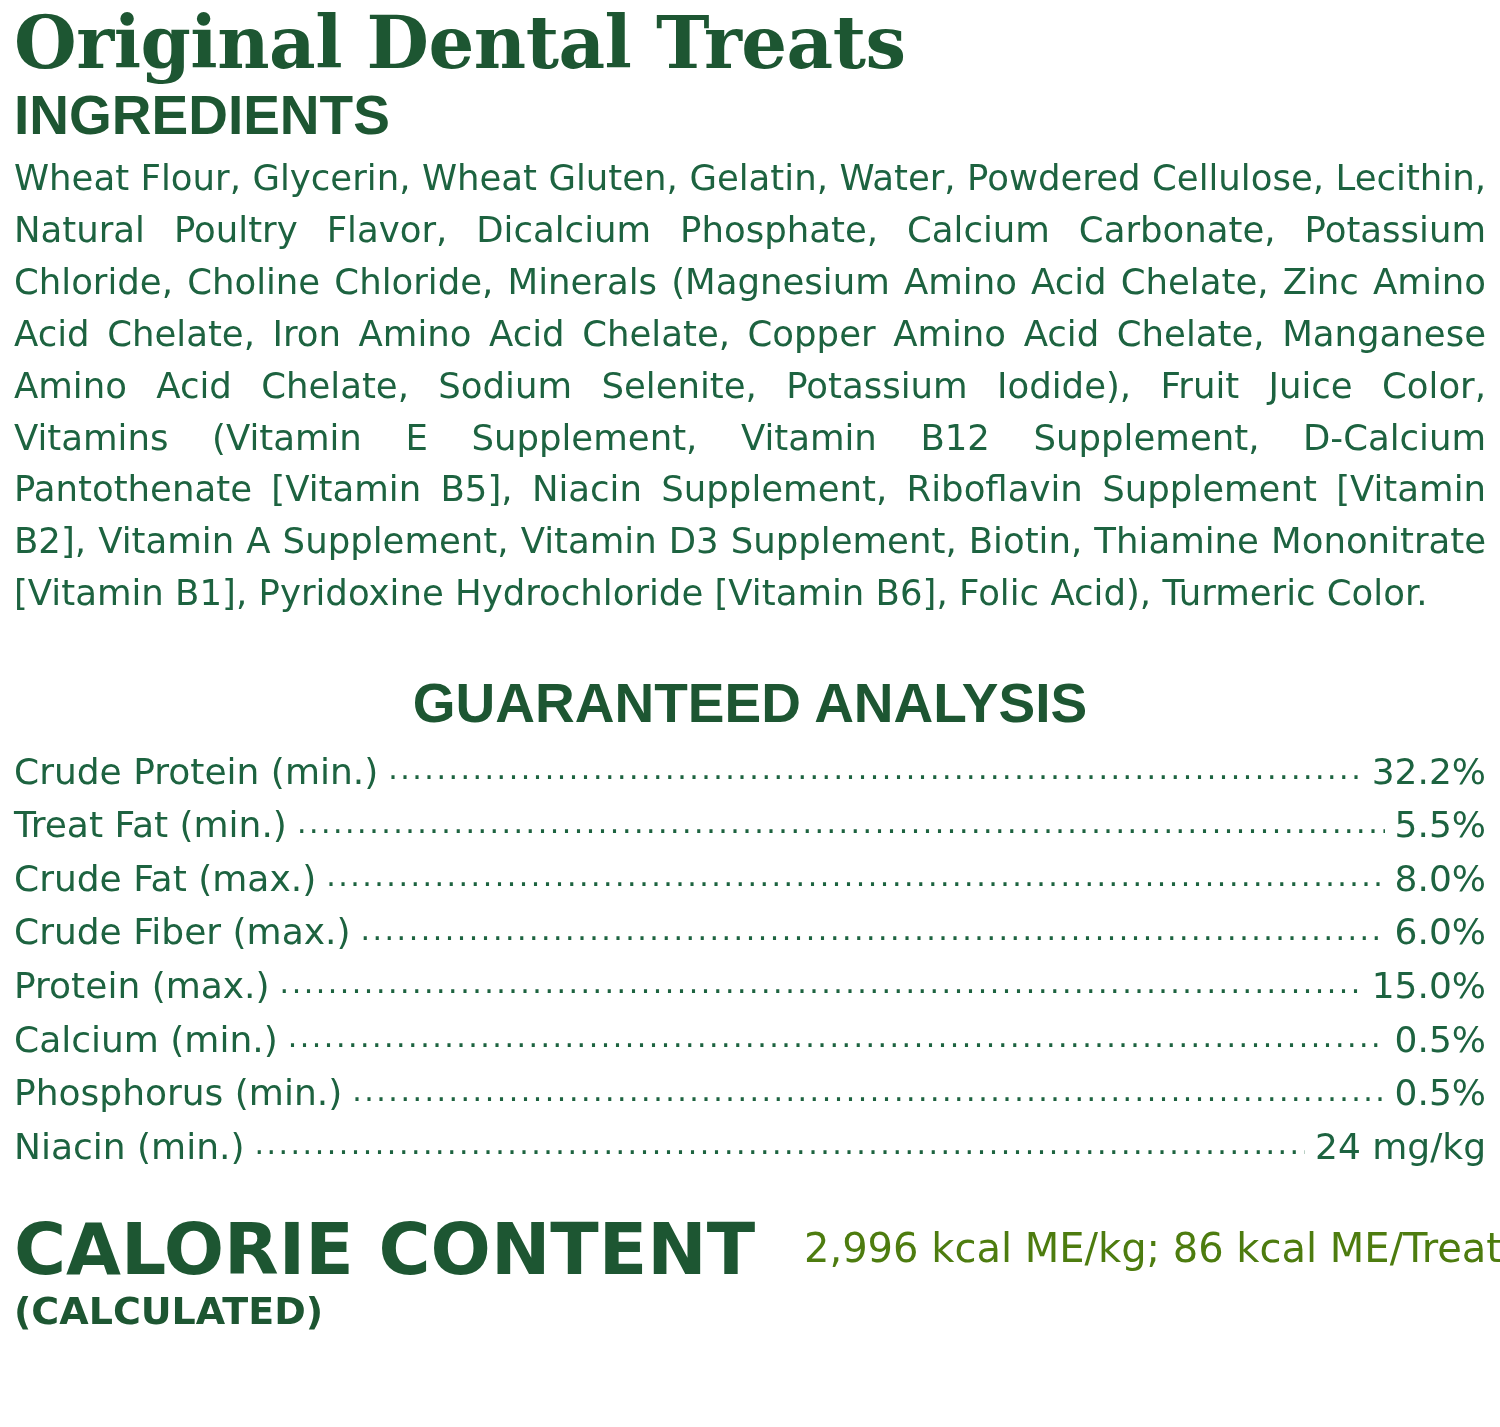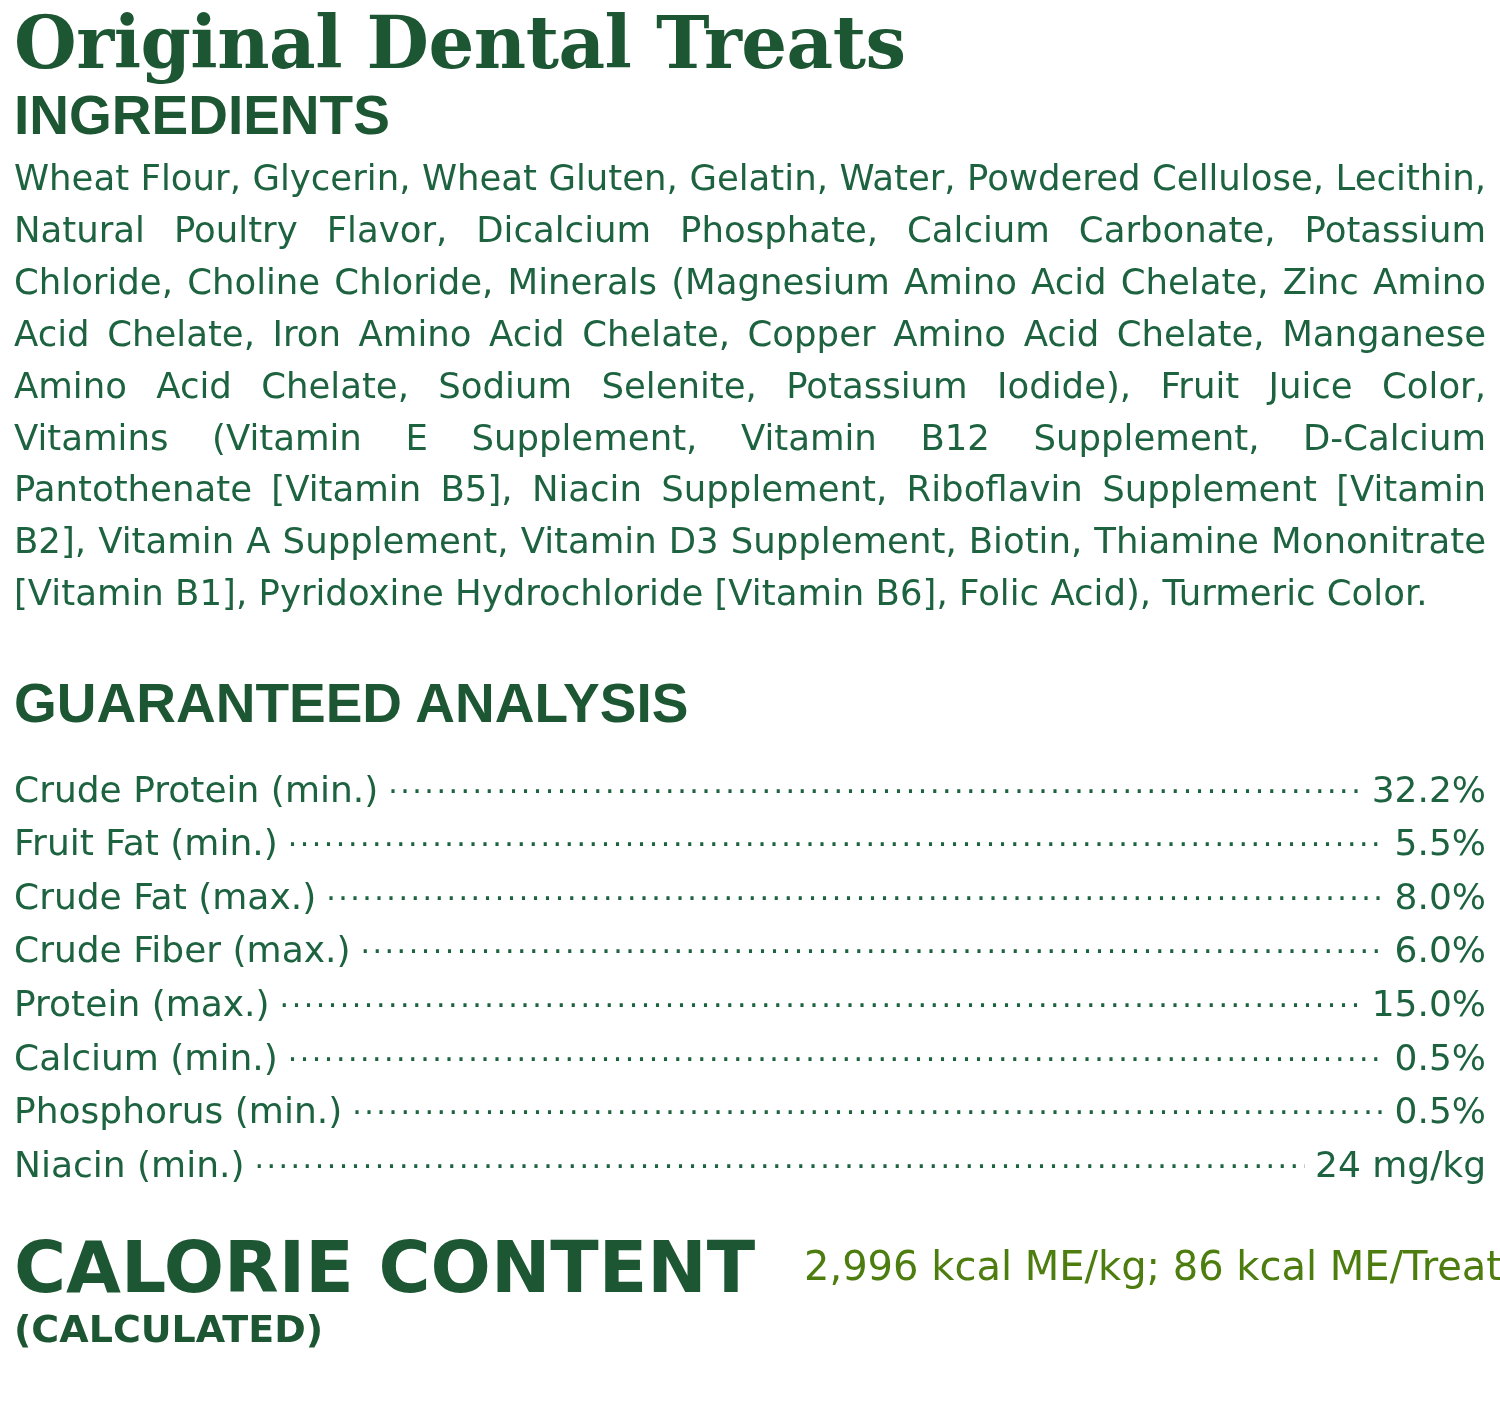--- a/index.html
+++ b/index.html
@@ -44,29 +44,30 @@
     font-size: 35.5px;
     line-height: 1.46;
     color: #1d6340;
     text-align: justify;
     text-justify: inter-word;
     margin: 0;
     hyphens: none;
   }
   .ga-heading {
     margin-top: 54px;
-    margin-bottom: 28px;
+    margin-bottom: 10px;
+    text-align: center;
   }
   .ga-table {
     width: 100%;
     border-collapse: collapse;
   }
   .ga-row {
     display: flex;
-    align-items: flex-start;
+    align-items: center;
     font-size: 36px;
     line-height: 1.49;
     color: #1d6340;
     white-space: nowrap;
   }
   .ga-label {
     flex: 0 0 auto;
     padding-right: 10px;
   }
   .ga-dots {
@@ -131,21 +132,21 @@
 
   <div class="ga-table">
 
     <div class="ga-row">
       <span class="ga-label">Crude Protein (min.)</span>
       <span class="ga-dots">....................................................................................................................................................</span>
       <span class="ga-value">32.2%</span>
     </div>
 
     <div class="ga-row">
-      <span class="ga-label">Fruit Fat (min.)</span>
+      <span class="ga-label">Treat Fat (min.)</span>
       <span class="ga-dots">....................................................................................................................................................</span>
       <span class="ga-value">5.5%</span>
     </div>
 
     <div class="ga-row">
       <span class="ga-label">Crude Fat (max.)</span>
       <span class="ga-dots">....................................................................................................................................................</span>
       <span class="ga-value">8.0%</span>
     </div>
 

